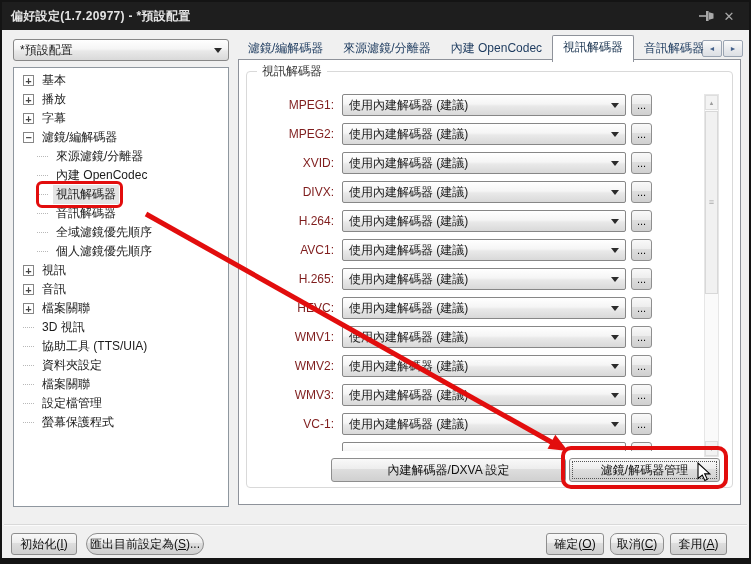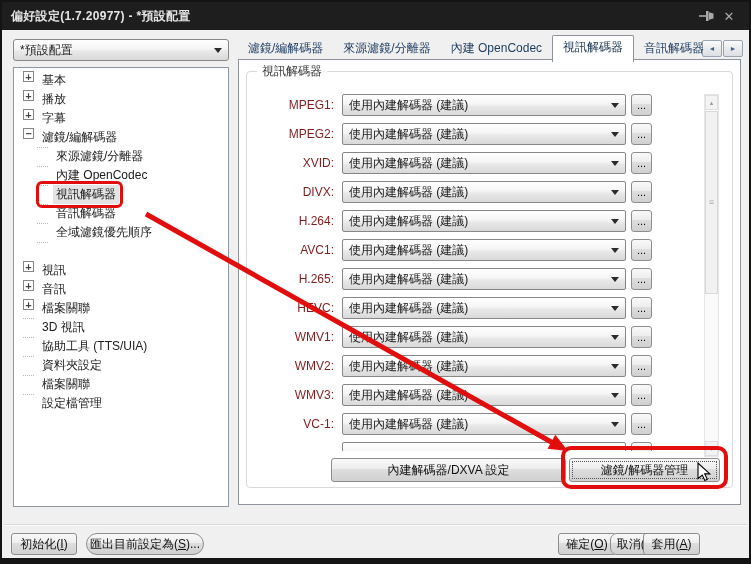--- a/index.html
+++ b/index.html
@@ -23,21 +23,21 @@
   .combo{position:relative;background:linear-gradient(#ffffff,#f5f5f5 45%,#e9e9e9 55%,#d9d9d9);
     border:1px solid #878787;border-radius:2px;display:flex;align-items:center;
     padding:0 18px 0 6px;white-space:nowrap;overflow:hidden;}
   .combo .arrow{position:absolute;right:6px;top:50%;margin-top:-2px;width:0;height:0;
     border-left:4px solid transparent;border-right:4px solid transparent;border-top:5px solid #2b2b2b;}
 
   
   .profile-combo{position:absolute;left:11px;top:37px;width:216px;height:22px;border-radius:3px;}
   .tree{position:absolute;left:11px;top:65px;width:216px;height:440px;background:#fff;
     border:1px solid #8f979f;padding-top:3px;overflow:hidden;}
-  .trow{height:19px;display:flex;padding-left:9px;cursor:default;}
+  .trow{height:19px;display:flex;align-items:center;padding-left:9px;cursor:default;}
   .trow.lvl-1{padding-left:23px;}
   .exp{flex:none;width:11px;height:11px;border:1px solid #868686;background:#fff;margin-right:5px;
     display:flex;align-items:center;justify-content:center;
     font:bold 10px/1 "DejaVu Sans Mono",monospace;color:#444;}
   .exp::before{content:"";}
   .exp.exp-plus::before{content:"+";}
   .exp.exp-minus::before{content:"\2212";}
   .exp.exp-none{border:none;background:none;height:0;border-top:1px dotted #b8b8b8;}
   .trow .tlabel{padding:1px 3px;white-space:nowrap;}
   .trow.selected .tlabel{background:#e4e4e4;}
@@ -81,23 +81,23 @@
   .manager-btn{position:absolute;left:322px;top:386px;width:151px;height:24px;
     outline:1px dotted #555;outline-offset:-4px;}
 
   
   .footer-divider{position:absolute;left:2px;right:2px;top:522px;height:2px;
     border-top:1px solid #d9d9d9;border-bottom:1px solid #fbfbfb;}
   .fbtn{position:absolute;top:531px;height:22px;}
   .fbtn .u{text-decoration:underline;}
   .btn-init{left:9px;width:66px;}
   .btn-export{left:84px;width:118px;border-radius:11px;}
-  .btn-ok{left:544px;width:58px;margin-left:12px;}
+  .btn-ok{left:544px;width:58px;}
   .btn-cancel{left:608px;width:54px;border-radius:7px;}
-  .btn-apply{left:641px;width:57px;}
+  .btn-apply{left:668px;width:57px;}
 
   
   .anno-svg{position:absolute;left:0;top:0;width:751px;height:564px;pointer-events:none;z-index:50;}
   .anno-box-btn{position:absolute;left:559px;top:444px;width:167px;height:43px;
     border:4px solid var(--red);border-radius:10px;pointer-events:none;z-index:50;}
 </style>
 </head>
 <body>
 
 <div class="window">
@@ -163,20 +163,21 @@
         <span class="tlabel">音訊解碼器</span>
       </div>
 
       <div class="trow lvl-1">
         <span class="exp exp-none"></span>
         <span class="tlabel">全域濾鏡優先順序</span>
       </div>
 
       <div class="trow lvl-1">
         <span class="exp exp-none"></span>
+        <span class="tlabel">個人濾鏡優先順序</span>
       </div>
 
       <div class="trow lvl-0">
         <span class="exp exp-plus"></span>
         <span class="tlabel">視訊</span>
       </div>
 
       <div class="trow lvl-0">
         <span class="exp exp-plus"></span>
         <span class="tlabel">音訊</span>
@@ -205,20 +206,24 @@
       <div class="trow lvl-0">
         <span class="exp exp-none"></span>
         <span class="tlabel">檔案關聯</span>
       </div>
 
       <div class="trow lvl-0">
         <span class="exp exp-none"></span>
         <span class="tlabel">設定檔管理</span>
       </div>
 
+      <div class="trow lvl-0">
+        <span class="exp exp-none"></span>
+        <span class="tlabel">螢幕保護程式</span>
+      </div>
     </div>
 
   <div class="tabbar">
 
       <div class="tab">
         <span>濾鏡/編解碼器</span>
       </div>
 
       <div class="tab">
         <span>來源濾鏡/分離器</span>

